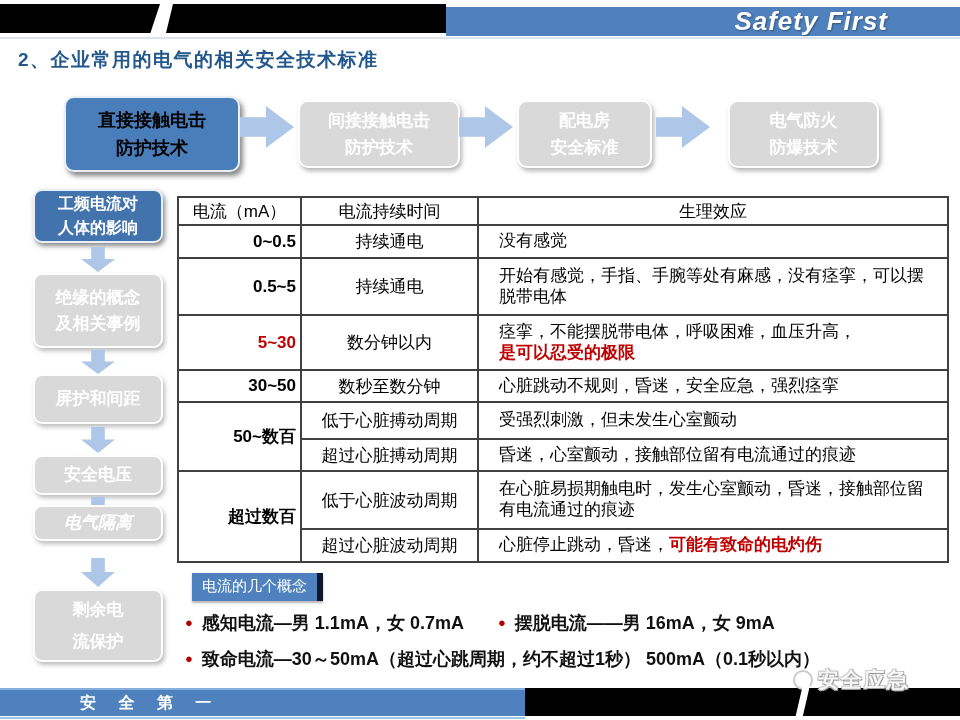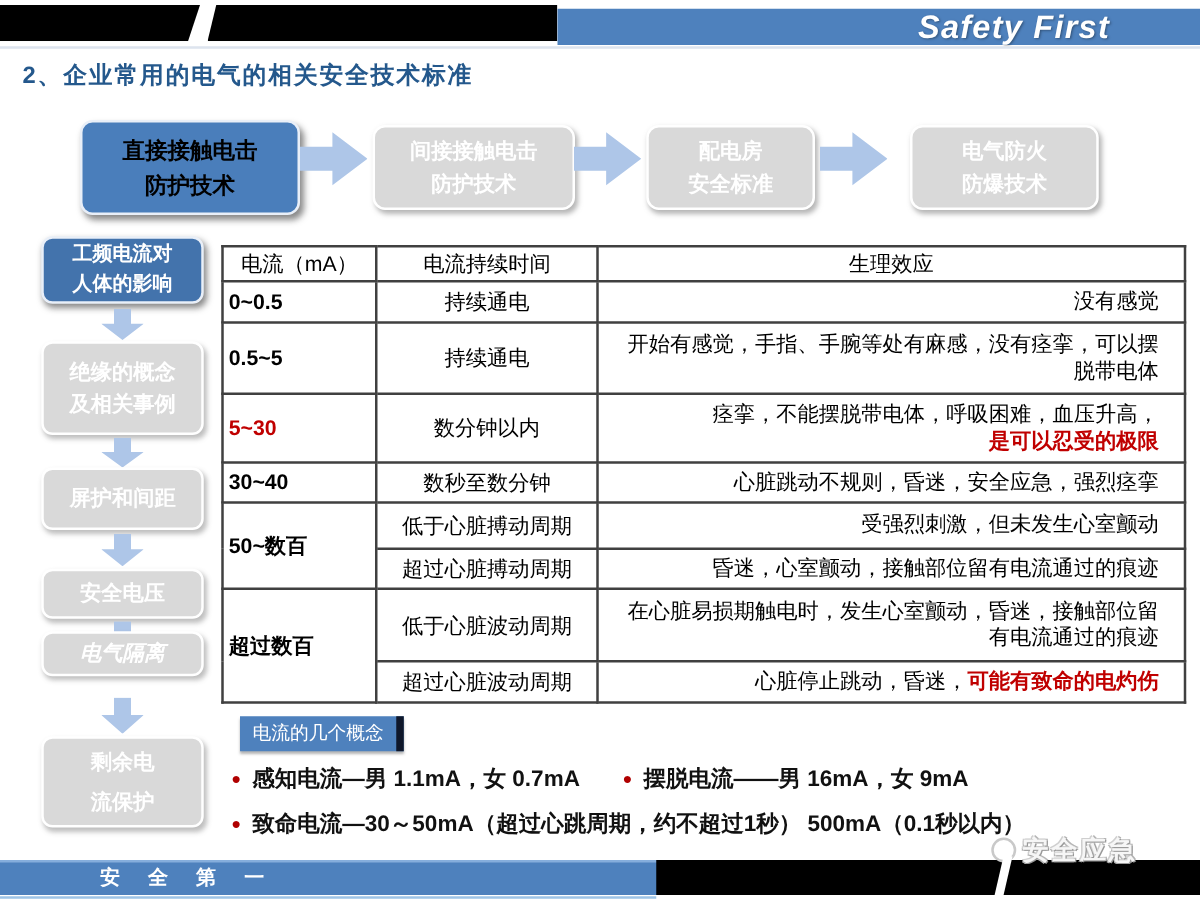--- a/index.html
+++ b/index.html
@@ -53,22 +53,22 @@
   .ad1{top:247px;height:25px;} .ad2{top:350px;height:24px;} .ad3{top:427px;height:26px;}
   .ad4{top:497px;height:23px;} .ad5{top:558px;height:29px;}
   
   .tbl-wrap{position:absolute;left:177px;top:196px;}
   table{border-collapse:collapse;table-layout:fixed;width:770px;background:#fff;}
   col.c1{width:123px;} col.c2{width:177px;} col.c3{width:470px;}
   th,td{border:2px solid #404040;vertical-align:middle;font-size:17px;padding:1px 4px;box-sizing:border-box;}
   table{border:2px solid #000;}
   th{font-weight:normal;text-align:center;}
   td.cc{text-align:center;}
-  td.ef{text-align:right;padding:2px 20px;line-height:1.22;}
-  td.cur{font-weight:bold;text-align:left;}
+  td.ef{text-align:left;padding:2px 20px;line-height:1.22;}
+  td.cur{font-weight:bold;text-align:right;}
   .red{color:#C00000;}
   .hl{color:#C00000;font-weight:bold;}
   
   .concept-label{position:absolute;left:192px;top:573px;background:#4E81BD;color:#fff;
     font-size:15px;padding:4px 10px 5px;border-right:6px solid #0f172a;
     box-shadow:0 2px 2px rgba(90,90,90,.45);}
   .bullet-row{position:absolute;left:185px;display:flex;align-items:baseline;
     font-size:18px;font-weight:600;color:#111;}
   .br1{top:611px;gap:34px;}
   .br2{top:647px;}
@@ -175,21 +175,21 @@
           <td class="cur">0.5~5</td>
           <td class="cc">持续通电</td>
           <td class="ef">开始有感觉，手指、手腕等处有麻感，没有痉挛，可以摆脱带电体</td>
         </tr>
         <tr style="height:55px;">
           <td class="cur red">5~30</td>
           <td class="cc">数分钟以内</td>
           <td class="ef"><span>痉挛，不能摆脱带电体，呼吸困难，血压升高，</span><br><span class="hl">是可以忍受的极限</span></td>
         </tr>
         <tr style="height:32px;">
-          <td class="cur">30~40</td>
+          <td class="cur">30~50</td>
           <td class="cc">数秒至数分钟</td>
           <td class="ef">心脏跳动不规则，昏迷，安全应急，强烈痉挛</td>
         </tr>
         <tr style="height:37px;">
           <td class="cur" rowspan="2">50~数百</td>
           <td class="cc">低于心脏搏动周期</td>
           <td class="ef">受强烈刺激，但未发生心室颤动</td>
         </tr>
         <tr style="height:32px;">
           <td class="cc">超过心脏搏动周期</td>

